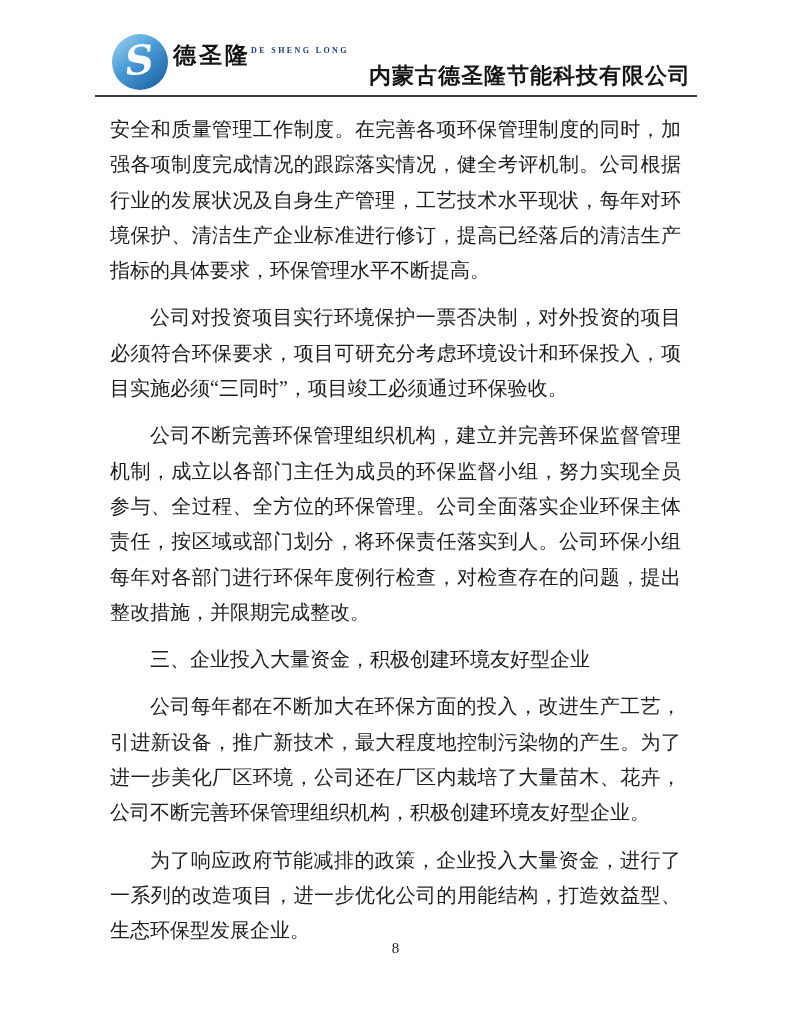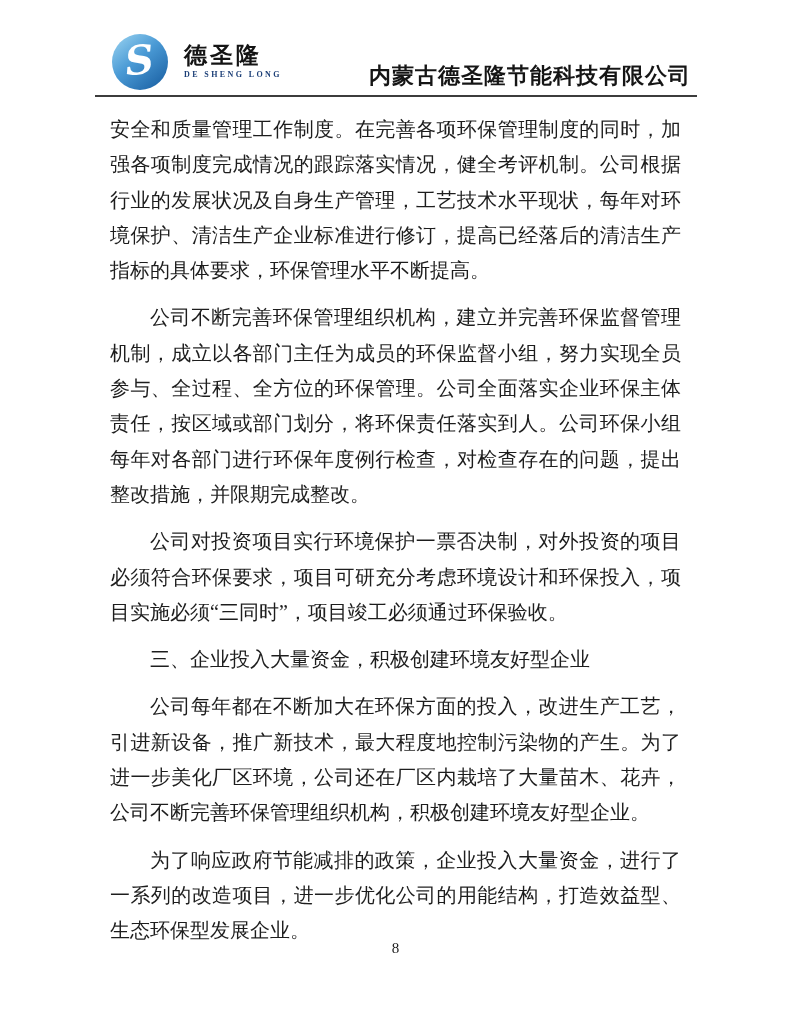--- a/index.html
+++ b/index.html
@@ -36,22 +36,22 @@
     color: #ffffff;
     font-family: "DejaVu Serif", serif;
     font-style: italic;
     font-weight: bold;
     font-size: 40px;
     line-height: 1;
     transform: translate(-1px, -2px) rotate(-6deg);
   }
   .logo-text {
     display: flex;
-    flex-direction: column;
-    margin: 9px 0 0 16px;
+    flex-direction: row;
+    margin: 9px 0 0 5px;
   }
   .logo-cn {
     font-family: "Liberation Sans", sans-serif;
     font-weight: bold;
     font-size: 23px;
     line-height: 1.05;
     letter-spacing: 3px;
     color: #141414;
     white-space: nowrap;
   }
@@ -121,22 +121,22 @@
       <span class="logo-en">DE SHENG LONG</span>
     </div>
   </div>
 
   <div class="company-name">内蒙古德圣隆节能科技有限公司</div>
 
   <div class="header-rule"></div>
 
   <div class="doc-body">
       <p>安全和质量管理工作制度。在完善各项环保管理制度的同时，加强各项制度完成情况的跟踪落实情况，健全考评机制。公司根据行业的发展状况及自身生产管理，工艺技术水平现状，每年对环境保护、清洁生产企业标准进行修订，提高已经落后的清洁生产指标的具体要求，环保管理水平不断提高。</p>
+      <p class="indent">公司对投资项目实行环境保护一票否决制，对外投资的项目必须符合环保要求，项目可研充分考虑环境设计和环保投入，项目实施必须“三同时”，项目竣工必须通过环保验收。</p>
       <p class="indent">公司不断完善环保管理组织机构，建立并完善环保监督管理机制，成立以各部门主任为成员的环保监督小组，努力实现全员参与、全过程、全方位的环保管理。公司全面落实企业环保主体责任，按区域或部门划分，将环保责任落实到人。公司环保小组每年对各部门进行环保年度例行检查，对检查存在的问题，提出整改措施，并限期完成整改。</p>
-      <p class="indent">公司对投资项目实行环境保护一票否决制，对外投资的项目必须符合环保要求，项目可研充分考虑环境设计和环保投入，项目实施必须“三同时”，项目竣工必须通过环保验收。</p>
       <p class="indent">三、企业投入大量资金，积极创建环境友好型企业</p>
       <p class="indent">公司每年都在不断加大在环保方面的投入，改进生产工艺，引进新设备，推广新技术，最大程度地控制污染物的产生。为了进一步美化厂区环境，公司还在厂区内栽培了大量苗木、花卉，公司不断完善环保管理组织机构，积极创建环境友好型企业。</p>
       <p class="indent">为了响应政府节能减排的政策，企业投入大量资金，进行了一系列的改造项目，进一步优化公司的用能结构，打造效益型、生态环保型发展企业。</p>
     </div>
 
   <div class="page-footer">8</div>
 
 </div>
 
 </body></html>

